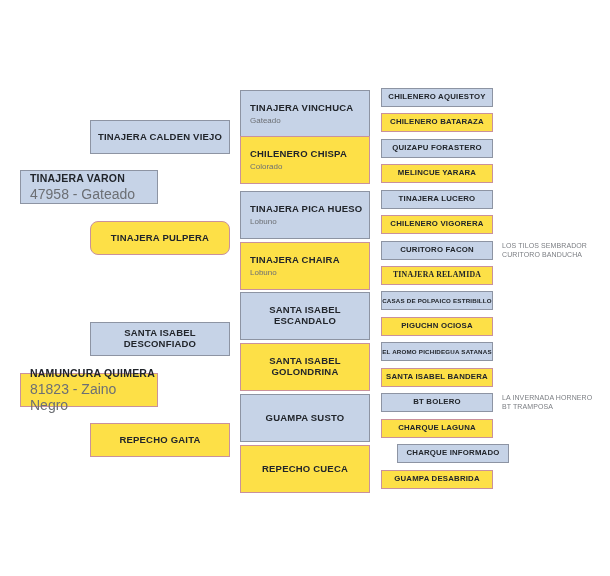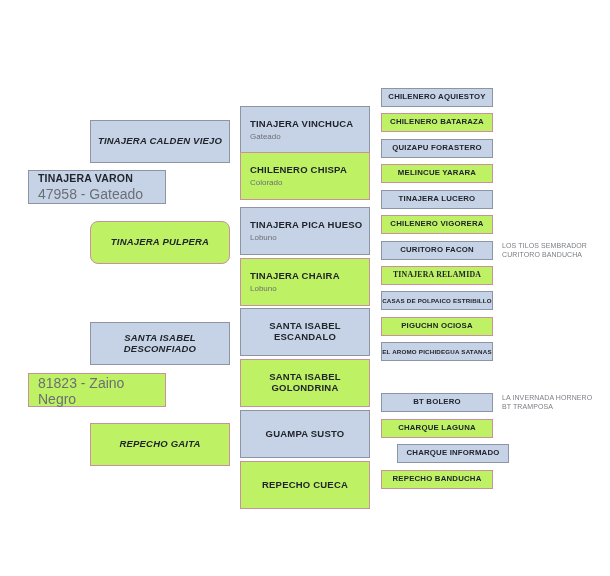--- a/index.html
+++ b/index.html
@@ -15,46 +15,46 @@
 
   .node{
     position:absolute;
     box-sizing:border-box;
     border:1px solid #8f8f8f;
     display:flex;
     flex-direction:column;
     justify-content:center;
   }
   .node.male{background:#c6d3e7;border-color:#8d94a3;}
-  .node.female{background:#bef264;border-color:#c9919c;justify-content:center;}
+  .node.female{background:#fde047;border-color:#c9919c;justify-content:center;}
 
   .node .nm{
     color:#21252b;
     font-weight:bold;
     letter-spacing:.2px;
     line-height:1.15;
   }
   .node .sub{
     color:#6c6f74;
     font-weight:normal;
     line-height:1.15;
     margin-top:2px;
   }
 
   
-  .gen0{width:138px;height:34px;padding:0 0 0 9px;margin-left:8px;}
+  .gen0{width:138px;height:34px;padding:0 0 0 9px;}
   .gen0 .nm{font-size:10.5px;}
   .gen0 .sub{font-size:14px;}
 
   
-  .gen1{width:140px;height:43px;align-items:center;font-style:italic;}
+  .gen1{width:140px;height:34px;align-items:center;}
   .gen1 .nm{font-size:9.5px;text-align:center;}
 
   
-  .gen2{width:130px;height:48px;padding:0 0 0 9px;margin-top:16px;}
+  .gen2{width:130px;height:48px;padding:0 0 0 9px;}
   .gen2 .nm{font-size:9.5px;}
   .gen2 .sub{font-size:8px;}
   .gen2.centered{align-items:center;padding:1px;}
   .gen2.centered .nm{text-align:center;}
 
   
   .gen3{width:112px;height:19px;align-items:center;padding:4px 2px;}
   .gen3 .nm{font-size:7.8px;text-align:center;white-space:nowrap;}
   .gen3.small .nm{font-size:6.2px;}
 
@@ -69,20 +69,21 @@
 </style>
 </head>
 <body>
 
 <div id="pedigree">
     <div class="node gen0 male" style="left: 20px; top: 170px;">
       <div class="nm">TINAJERA VARON</div>
       <div class="sub">47958 - Gateado</div>
     </div>
     <div class="node gen0 female" style="left: 20px; top: 373px;">
+      <div class="nm">NAMUNCURA QUIMERA</div>
       <div class="sub">81823 - Zaino Negro</div>
     </div>
     <div class="node gen1 male" style="left: 90px; top: 120px;">
       <div class="nm">TINAJERA CALDEN VIEJO</div>
     </div>
     <div class="node gen1 female" style="left: 90px; top: 221px; border-radius: 8px;">
       <div class="nm">TINAJERA PULPERA</div>
     </div>
     <div class="node gen1 male" style="left: 90px; top: 322px;">
       <div class="nm">SANTA ISABEL DESCONFIADO</div>
@@ -144,29 +145,32 @@
     </div>
     <div class="node gen3 male small" style="left: 381px; top: 291px;">
       <div class="nm">CASAS DE POLPAICO ESTRIBILLO</div>
     </div>
     <div class="node gen3 female" style="left: 381px; top: 317px;">
       <div class="nm">PIGUCHN OCIOSA</div>
     </div>
     <div class="node gen3 male small" style="left: 381px; top: 342px;">
       <div class="nm">EL AROMO PICHIDEGUA SATANAS</div>
     </div>
+    <div class="node gen3 female" style="left: 381px; top: 368px;">
+      <div class="nm">SANTA ISABEL BANDERA</div>
+    </div>
     <div class="node gen3 male" style="left: 381px; top: 393px;">
       <div class="nm">BT BOLERO</div>
     </div>
     <div class="node gen3 female" style="left: 381px; top: 419px;">
       <div class="nm">CHARQUE LAGUNA</div>
     </div>
     <div class="node gen3 male" style="left: 381px; top: 444px; margin-left: 16px;">
       <div class="nm">CHARQUE INFORMADO</div>
     </div>
     <div class="node gen3 female" style="left: 381px; top: 470px;">
-      <div class="nm">REPECHO BANDUCHA</div>
+      <div class="nm">GUAMPA DESABRIDA</div>
     </div>
     <div class="note" style="left: 502px; top: 241px;">LOS TILOS SEMBRADOR
 CURITORO BANDUCHA</div>
     <div class="note" style="left: 502px; top: 393px;">LA INVERNADA HORNERO
 BT TRAMPOSA</div>
   </div>
 
 </body></html>

